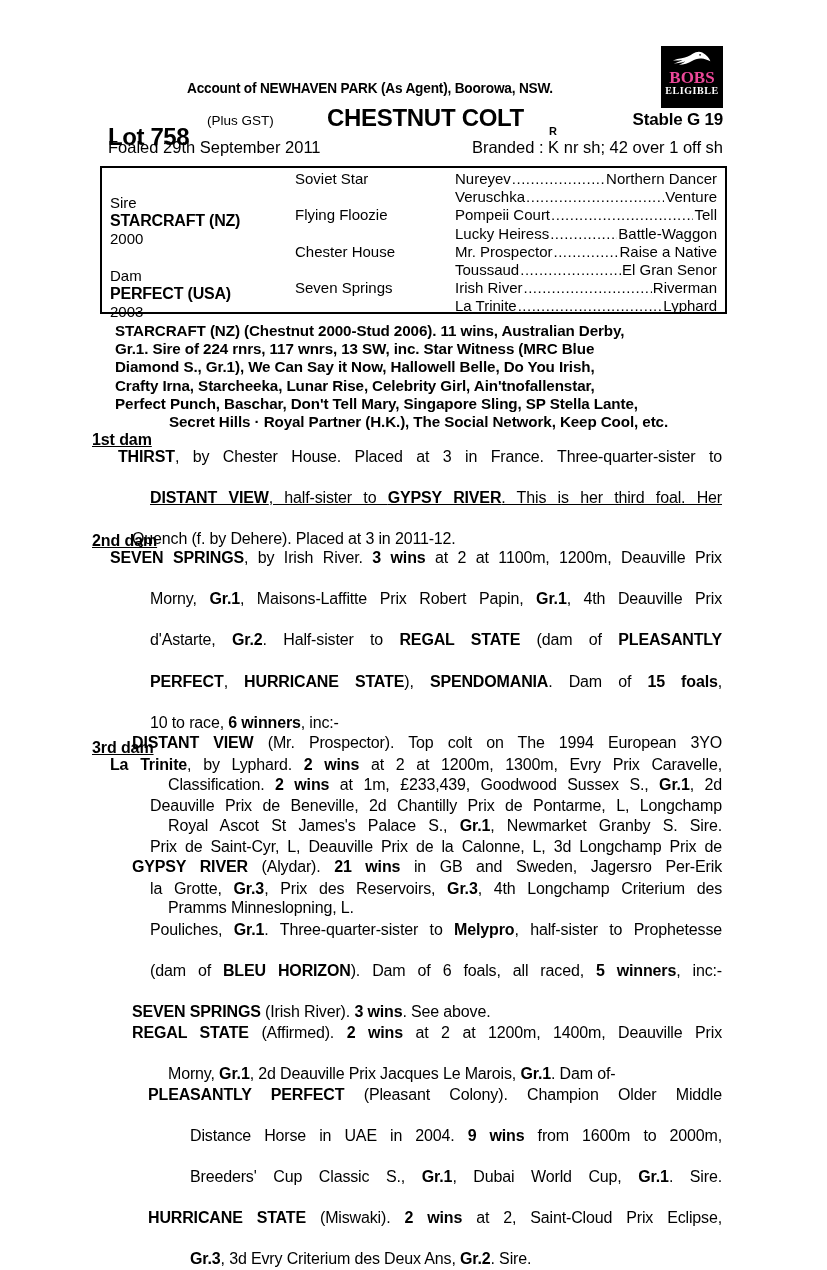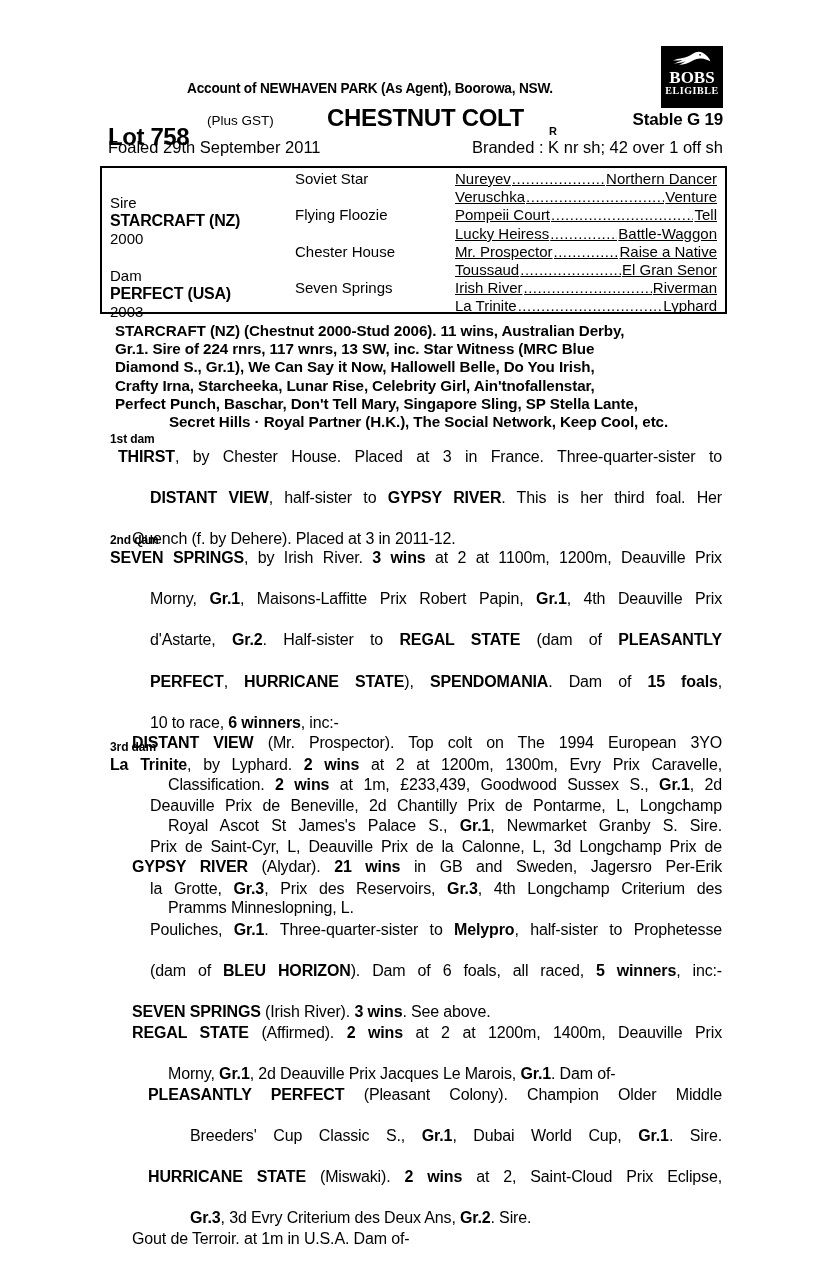--- a/index.html
+++ b/index.html
@@ -38,21 +38,21 @@
     justify-content: flex-start;
     padding-top: 4px;
     box-sizing: border-box;
   }
   .bobs-horse {
     width: 44px;
     height: 18px;
     display: block;
   }
   .bobs-word {
-    color: #ffffff;
+    color: #ec4899;
     font-family: "Liberation Serif", serif;
     font-weight: bold;
     font-size: 17px;
     line-height: 17px;
     letter-spacing: 0px;
     margin-top: 1px;
   }
   .bobs-sub {
     color: #ffffff;
     font-family: "Liberation Serif", serif;
@@ -194,21 +194,20 @@
   .ped-c3 {
     position: absolute;
     left: 353px;
     top: 0;
     right: 8px;
     font-size: 15px;
     line-height: 18.5px;
     display: flex;
     align-items: center;
     white-space: nowrap;
-    text-decoration: underline;
   }
   .ped-c3 .lead {
     flex: 1 1 auto;
     overflow: hidden;
     white-space: nowrap;
     margin: 0 1px;
     letter-spacing: 0.5px;
     font-size: 15px;
   }
   .ped-c3 .gp-name,
@@ -225,25 +224,26 @@
     line-height: 18.2px;
     text-align: justify;
     letter-spacing: -0.1px;
   }
   .sire-para > span { display: block; }
   .sire-para > span.lastline { text-align: center; }
 
   
   .dam-head {
     position: absolute;
-    left: 110px;
-    font-size: 12px;
+    left: 92px;
+    font-size: 16px;
     font-weight: bold;
     line-height: 19px;
     letter-spacing: -0.1px;
+    text-decoration: underline;
   }
   .prose {
     position: absolute;
     font-size: 16px;
     line-height: 20.6px;
     letter-spacing: -0.15px;
     text-align: justify;
   }
   .prose .ln {
     display: block;
@@ -378,21 +378,21 @@
       <span>Gr.1. Sire of 224 rnrs, 117 wnrs, 13 SW, inc. Star Witness (MRC Blue</span>
       <span>Diamond S., Gr.1), We Can Say it Now, Hallowell Belle, Do You Irish,</span>
       <span>Crafty Irna, Starcheeka, Lunar Rise, Celebrity Girl, Ain'tnofallenstar,</span>
       <span>Perfect Punch, Baschar, Don't Tell Mary, Singapore Sling, SP Stella Lante,</span>
       <span class="lastline">Secret Hills · Royal Partner (H.K.), The Social Network, Keep Cool, etc.</span>
     </div>
 
   <div class="dam-head" style="top:430px;">1st dam</div>
   <div class="prose" id="dam1" style="left:110px; top:447px; width:612px;">
       <span class="ln just" style="padding-left: 8px; width: 604px;"><b>THIRST</b>, by Chester House. Placed at 3 in France. Three-quarter-sister to</span>
-      <span class="ln just" style="padding-left: 40px; width: 572px;"><b>DISTANT VIEW</b>, half-sister to <b>GYPSY RIVER</b>. This is her third foal. Her</span>
+      <span class="ln just" style="padding-left: 40px; width: 572px; text-decoration: underline;"><b>DISTANT VIEW</b>, half-sister to <b>GYPSY RIVER</b>. This is her third foal. Her</span>
       <span class="ln" style="padding-left: 22px;">Quench (f. by Dehere). Placed at 3 in 2011-12.</span>
     </div>
 
   <div class="dam-head" style="top:531px;">2nd dam</div>
   <div class="prose" id="dam2" style="left:110px; top:548px; width:612px;">
       <span class="ln just" style="padding-left: 0px; width: 612px;"><b>SEVEN SPRINGS</b>, by Irish River. <b>3 wins</b> at 2 at 1100m, 1200m, Deauville Prix</span>
       <span class="ln just" style="padding-left: 40px; width: 572px;">Morny, <b>Gr.1</b>, Maisons-Laffitte Prix Robert Papin, <b>Gr.1</b>, 4th Deauville Prix</span>
       <span class="ln just" style="padding-left: 40px; width: 572px;">d'Astarte, <b>Gr.2</b>. Half-sister to <b>REGAL STATE</b> (dam of <b>PLEASANTLY</b></span>
       <span class="ln just" style="padding-left: 40px; width: 572px;"><b>PERFECT</b>, <b>HURRICANE STATE</b>), <b>SPENDOMANIA</b>. Dam of <b>15 foals</b>,</span>
       <span class="ln" style="padding-left: 40px;">10 to race, <b>6 winners</b>, inc:-</span>
@@ -408,19 +408,20 @@
       <span class="ln just" style="padding-left: 0px; width: 612px;"><b>La Trinite</b>, by Lyphard. <b>2 wins</b> at 2 at 1200m, 1300m, Evry Prix Caravelle,</span>
       <span class="ln just" style="padding-left: 40px; width: 572px;">Deauville Prix de Beneville, 2d Chantilly Prix de Pontarme, L, Longchamp</span>
       <span class="ln just" style="padding-left: 40px; width: 572px;">Prix de Saint-Cyr, L, Deauville Prix de la Calonne, L, 3d Longchamp Prix de</span>
       <span class="ln just" style="padding-left: 40px; width: 572px;">la Grotte, <b>Gr.3</b>, Prix des Reservoirs, <b>Gr.3</b>, 4th Longchamp Criterium des</span>
       <span class="ln just" style="padding-left: 40px; width: 572px;">Pouliches, <b>Gr.1</b>. Three-quarter-sister to <b>Melypro</b>, half-sister to Prophetesse</span>
       <span class="ln just" style="padding-left: 40px; width: 572px;">(dam of <b>BLEU HORIZON</b>). Dam of 6 foals, all raced, <b>5 winners</b>, inc:-</span>
       <span class="ln" style="padding-left: 22px;"><b>SEVEN SPRINGS</b> (Irish River). <b>3 wins</b>. See above.</span>
       <span class="ln just" style="padding-left: 22px; width: 590px;"><b>REGAL STATE</b> (Affirmed). <b>2 wins</b> at 2 at 1200m, 1400m, Deauville Prix</span>
       <span class="ln" style="padding-left: 58px;">Morny, <b>Gr.1</b>, 2d Deauville Prix Jacques Le Marois, <b>Gr.1</b>. Dam of-</span>
       <span class="ln just" style="padding-left: 38px; width: 574px;"><b><b>PLEASANTLY</b> <b>PERFECT</b></b> (Pleasant Colony). Champion Older Middle</span>
+      <span class="ln just" style="padding-left: 80px; width: 532px;">Distance Horse in UAE in 2004. <b>9 wins</b> from 1600m to 2000m,</span>
       <span class="ln just" style="padding-left: 80px; width: 532px;">Breeders' Cup Classic S., <b>Gr.1</b>, Dubai World Cup, <b>Gr.1</b>. Sire.</span>
       <span class="ln just" style="padding-left: 38px; width: 574px;"><b>HURRICANE STATE</b> (Miswaki). <b>2 wins</b> at 2, Saint-Cloud Prix Eclipse,</span>
       <span class="ln" style="padding-left: 80px;"><b>Gr.3</b>, 3d Evry Criterium des Deux Ans, <b>Gr.2</b>. Sire.</span>
       <span class="ln" style="padding-left: 22px;">Gout de Terroir.  at 1m in U.S.A. Dam of-</span>
     </div>
 
 </div>
 
 </body></html>

